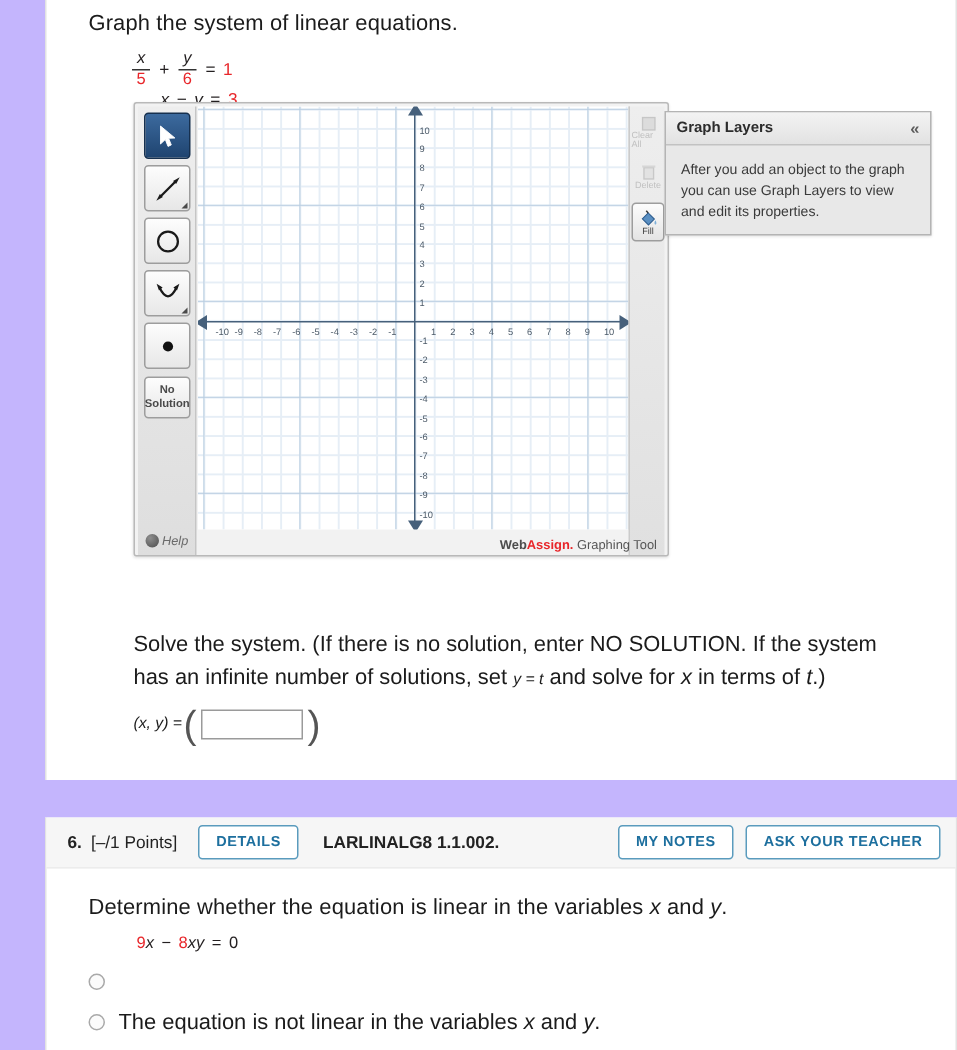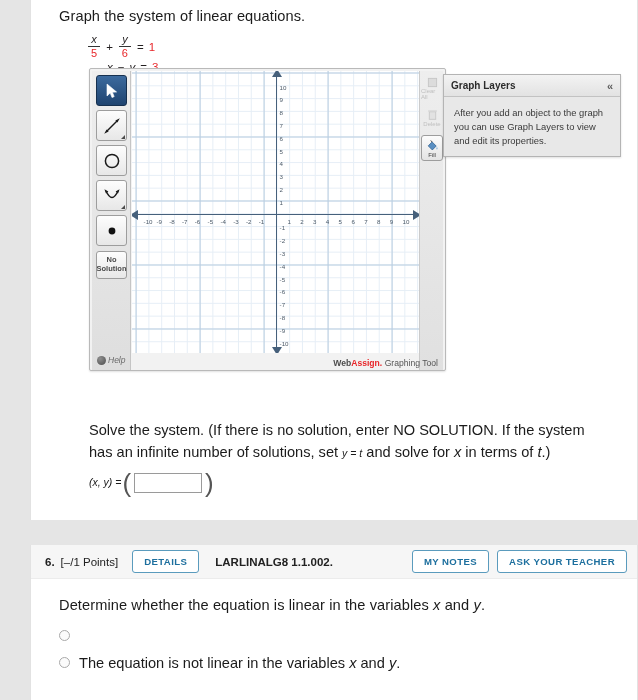--- a/index.html
+++ b/index.html
@@ -4,21 +4,21 @@
 <style>
   * { box-sizing: border-box; }
   html, body {
     margin: 0; padding: 0;
     width: 638px; height: 700px;
     background: #ffffff;
     font-family: "Liberation Sans", sans-serif;
     color: #231f20;
     overflow: hidden;
   }
-  .page { position: relative; width: 638px; height: 700px; background:#e5e5e5; }
+  .page { position: relative; width: 638px; height: 700px; background:#c4b5fd; }
 
   
   .q5-card {
     position: absolute; left: 30px; top: 0; width: 608px; height: 520px;
     background: #ffffff;
     border-left: 1px solid #e2e2e2;
     border-right: 1px solid #e2e2e2;
   }
   .q5-inner { padding: 6px 0 0 28px; }
 
@@ -409,20 +409,23 @@
       <span class="spacer"></span>
       <button class="pillbtn">MY NOTES</button>
       <button class="pillbtn" style="margin-left:8px;">ASK YOUR TEACHER</button>
     </div>
 
     <div class="q6-body">
       <div class="prompt">
         <span>Determine whether the equation is linear in the variables </span><span class="ital">x</span><span> and </span><span class="ital">y</span><span>.</span>
       </div>
 
+      <div class="q6-eq">
+        <span class="red">9</span><span class="ital">x</span><span class="op">−</span><span class="red">8</span><span class="ital">xy</span><span class="op">=</span><span>0</span>
+      </div>
 
       <div class="choice">
         <span class="radio"></span>
       </div>
 
       <div class="choice">
         <span class="radio"></span>
         <span class="choice-txt">
           <span>The equation is not linear in the variables </span><span class="ital">x</span><span> and </span><span class="ital">y</span><span>.</span>
         </span>

